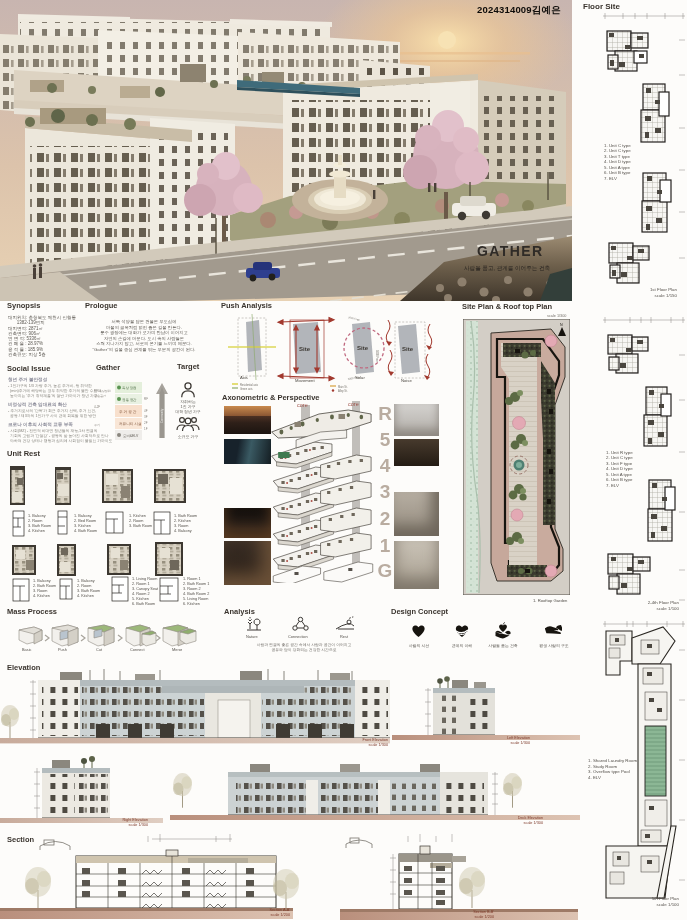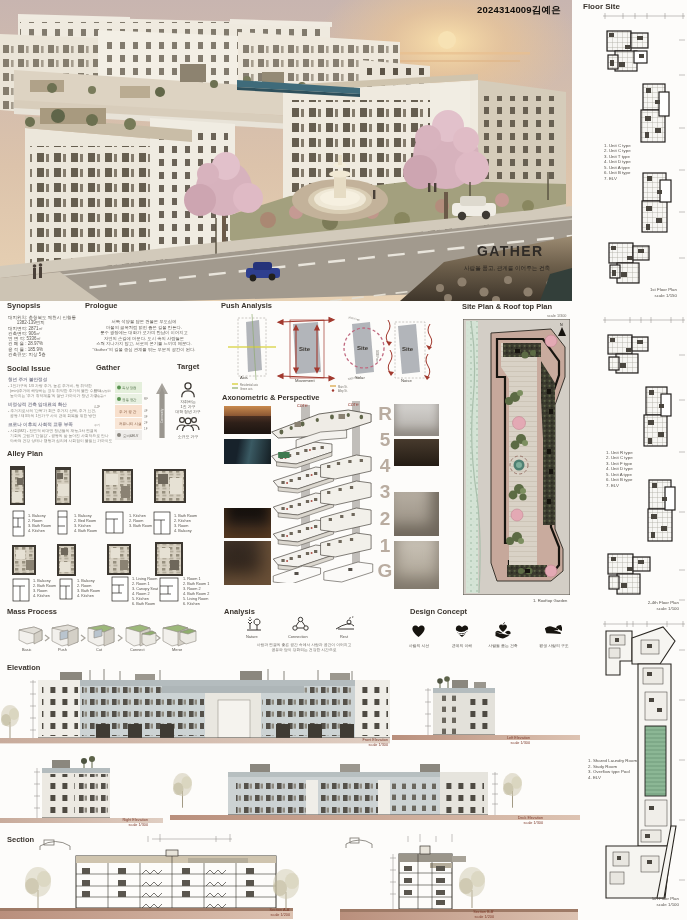--- a/index.html
+++ b/index.html
@@ -629,21 +629,21 @@
 <path d="M14,14 q0,-5 5,-5 q5,0 5,5"></path>
 </g>
 <circle cx="13" cy="5" r="2.8" fill="#ffffff" stroke="#3c3833" stroke-width="1.2"></circle>
 <path d="M7.5,15 q0,-5.5 5.5,-5.5 q5.5,0 5.5,5.5" fill="#ffffff" stroke="#3c3833" stroke-width="1.2"></path>
 </svg>
 <div class="abs" style="left:170px;top:136px;width:36px;text-align:center;font-size:3.9px;color:#5d5953;">소규모 가구</div>
 </div>
 
 <div class="abs" style="left:0;top:448px;width:220px;height:160px;">
 
-<div class="abs" style="left:7px;top:1px;font-weight:bold;font-size:7.5px;color:#3a342e;">Alley Plan</div>
+<div class="abs" style="left:7px;top:1px;font-weight:bold;font-size:7.5px;color:#3a342e;">Unit Rest</div>
 <svg class="abs" style="left:0;top:0;" width="220" height="160" viewBox="0 0 220 160">
 <defs>
 <pattern id="fur" width="7" height="7" patternUnits="userSpaceOnUse">
  <rect width="7" height="7" fill="#d8d1c2"></rect>
  <rect x="1" y="1" width="3.4" height="2.6" fill="#97907f"></rect>
  <rect x="1.4" y="4.6" width="4" height="1.8" fill="#b4ad9c"></rect>
 </pattern>
 </defs>
 
 <g>
@@ -1078,21 +1078,21 @@
 <div class="abs" style="left:118px;top:31px;font-size:3.9px;color:#55514b;">Rest</div>
 
 <div class="abs" style="left:12px;top:40px;width:140px;text-align:center;font-size:3.8px;color:#6b6762;line-height:1.35;">
 사람과 연결의 좋은 공간 속에서 사람과 공간이 이어지고<br>
 공유와 담이 강화되는 건강한 시간으로
 </div>
 </div>
 
 <div class="abs" style="left:390px;top:603px;width:185px;height:58px;">
 
-<div class="abs" style="left:20px;top:4px;font-weight:bold;font-size:7.5px;color:#3a342e;">Design Concept</div>
+<div class="abs" style="left:1px;top:4px;font-weight:bold;font-size:7.5px;color:#3a342e;">Design Concept</div>
 
 <svg class="abs" style="left:21px;top:21px;" width="15" height="14" viewBox="0 0 15 14">
 <path d="M7.5,13 C2,8.5 0.5,5.5 1.8,3 C3,0.8 6,1 7.5,3.2 C9,1 12,0.8 13.2,3 C14.5,5.5 13,8.5 7.5,13 Z" fill="#17140f"></path>
 </svg>
 
 <svg class="abs" style="left:64px;top:21px;" width="16" height="14" viewBox="0 0 16 14">
 <path d="M8,13 C2.5,8.5 1,5.5 2.3,3 C3.5,0.8 6.5,1 8,3.2 C9.5,1 12.5,0.8 13.7,3 C15,5.5 13.5,8.5 8,13 Z" fill="#17140f"></path>
 <path d="M2,7 q6,4 12,-1" stroke="#ffffff" stroke-width="1.4" fill="none"></path>
 <path d="M4,9.6 q5,2.6 9,-1.4" stroke="#ffffff" stroke-width="1" fill="none"></path>
 </svg>

